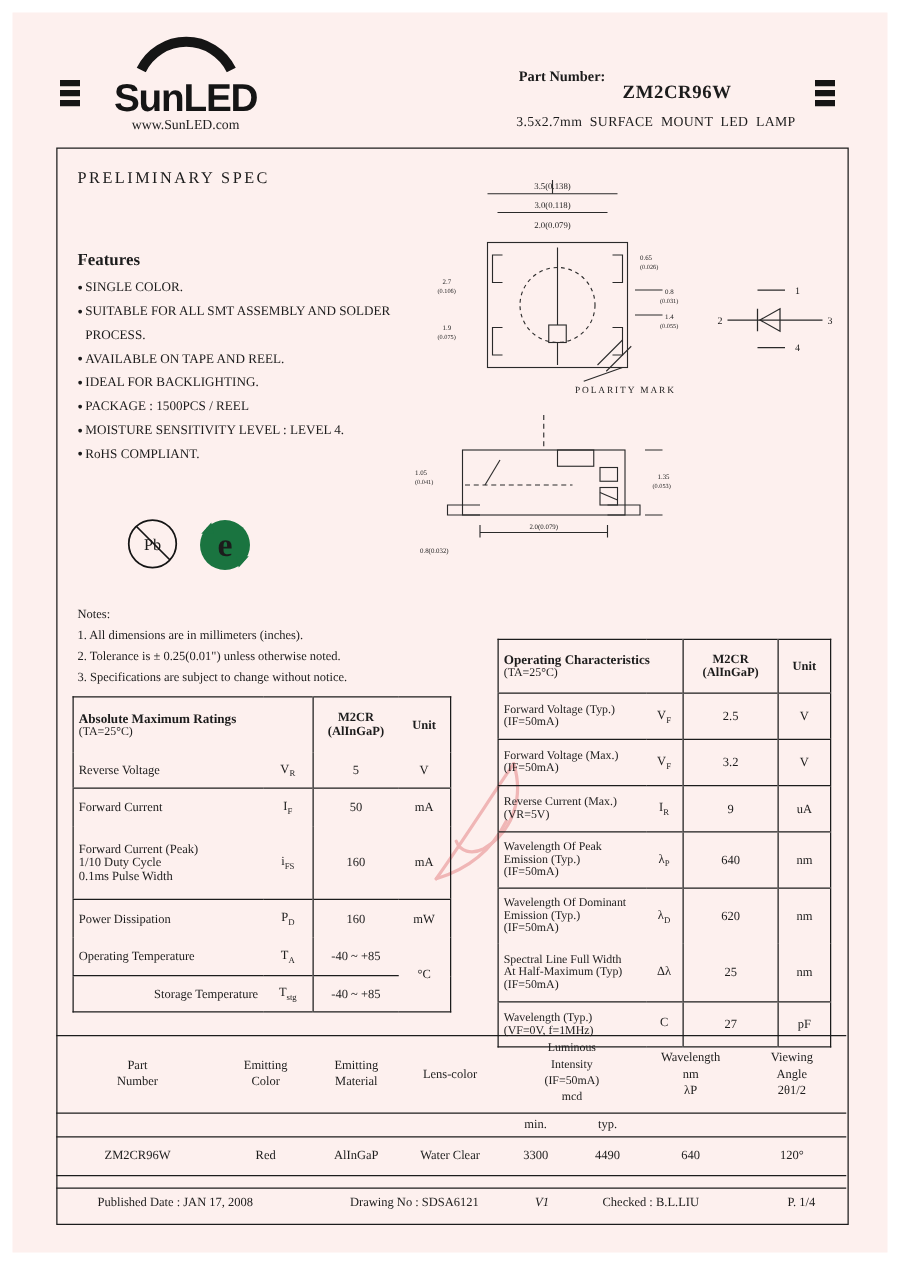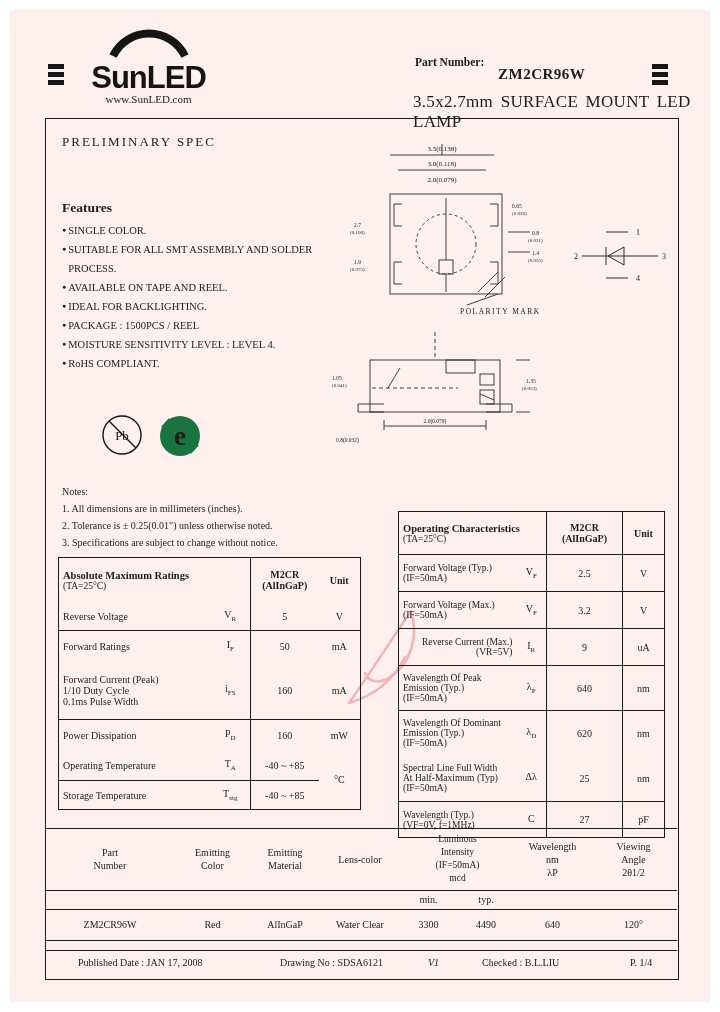--- a/index.html
+++ b/index.html
@@ -7,21 +7,21 @@
         font-family:"Liberation Serif","DejaVu Serif",serif;color:#1c1c1c;}
   #paper{position:absolute;inset:10px;background:#fdf0ee;}
   .abs{position:absolute;}
   .regmark span{display:block;width:16px;height:5px;background:#151515;margin-bottom:3px;}
   
   .brand-text{font-family:"Liberation Sans","DejaVu Sans",sans-serif;font-weight:900;
               font-size:31px;letter-spacing:-1px;color:#151515;line-height:1;}
   .brand-url{font-size:11px;color:#222;}
   .pn-label{font-weight:bold;font-size:11.5px;}
   .pn-value{font-weight:bold;font-size:15px;letter-spacing:0.5px;}
-  .subtitle{font-size:17px;word-spacing:3px;letter-spacing:0.3px;}
+  .subtitle{font-size:11px;word-spacing:3px;letter-spacing:0.3px;}
   
   #mainbox{position:absolute;left:45px;top:118px;width:632px;height:860px;border:1.5px solid #1c1c1c;}
   .prelim{font-size:13px;letter-spacing:2px;}
   .features-title{font-size:13.5px;font-weight:bold;}
   .feat{display:flex;width:295px;font-size:10.5px;line-height:19px;}
   .feat .bullet{font-size:7px;line-height:19px;margin-right:2px;}
   .notes{font-size:10px;line-height:17px;}
   
   table.spec{border:1.4px solid #1c1c1c;border-collapse:collapse;table-layout:fixed;background:transparent;}
   table.spec td{padding:1px 4px;font-size:10px;vertical-align:middle;}
@@ -225,21 +225,21 @@
 (AlInGaP)</td>
       <td class="center tb">Unit</td>
     </tr>
     <tr>
       <td style="height:26px;">Reverse Voltage</td>
       <td class="center"><span>V</span><sub style="font-size:7px">R</sub></td>
       <td class="vl center">5</td>
       <td class="center">V</td>
     </tr>
     <tr class="hl">
-      <td style="height:28px;">Forward Ratings</td>
+      <td style="height:28px;">Forward Current</td>
       <td class="center"><span>I</span><sub style="font-size:7px">F</sub></td>
       <td class="vl center">50</td>
       <td class="center">mA</td>
     </tr>
     <tr>
       <td class="pre small" style="height:56px;">Forward Current (Peak)
 1/10 Duty Cycle
 0.1ms Pulse Width</td>
       <td class="center"><span>i</span><sub style="font-size:7px">FS</sub></td>
       <td class="vl center">160</td>
@@ -251,21 +251,21 @@
       <td class="vl center">160</td>
       <td class="center">mW</td>
     </tr>
     <tr>
       <td style="height:28px;">Operating Temperature</td>
       <td class="center"><span>T</span><sub style="font-size:7px">A</sub></td>
       <td class="vl center">-40 ~ +85</td>
       <td class="center" rowspan="2">°C</td>
     </tr>
     <tr class="hl">
-      <td style="height:26px;">Storage Temperature</td>
+      <td style="height:26px;text-align:right;">Storage Temperature</td>
       <td class="center"><span>T</span><sub style="font-size:7px">stg</sub></td>
       <td class="vl center">-40 ~ +85</td>
     </tr>
   </tbody>
     </table>
 
   <table class="spec abs" style="left:398px;top:511px;width:266px;">
     <colgroup>
         <col style="width:118px">
         <col style="width:30px">
@@ -294,21 +294,21 @@
     <tr class="hl">
       <td style="height:34px;">
             <div class="small pre">Forward Voltage (Max.)</div>
             <div class="small">(IF=50mA)</div>
           </td>
       <td class="center"><span>V</span><sub style="font-size:7px">F</sub></td>
       <td class="vl center">3.2</td>
       <td class="vl center">V</td>
     </tr>
     <tr class="hl">
-      <td style="height:34px;text-align:right;">
+      <td style="height:34px;">
             <div class="small pre">Reverse Current (Max.)</div>
             <div class="small">(VR=5V)</div>
           </td>
       <td class="center"><span>I</span><sub style="font-size:7px">R</sub></td>
       <td class="vl center">9</td>
       <td class="vl center">uA</td>
     </tr>
     <tr class="hl">
       <td style="height:42px;">
             <div class="small pre">Wavelength Of Peak

